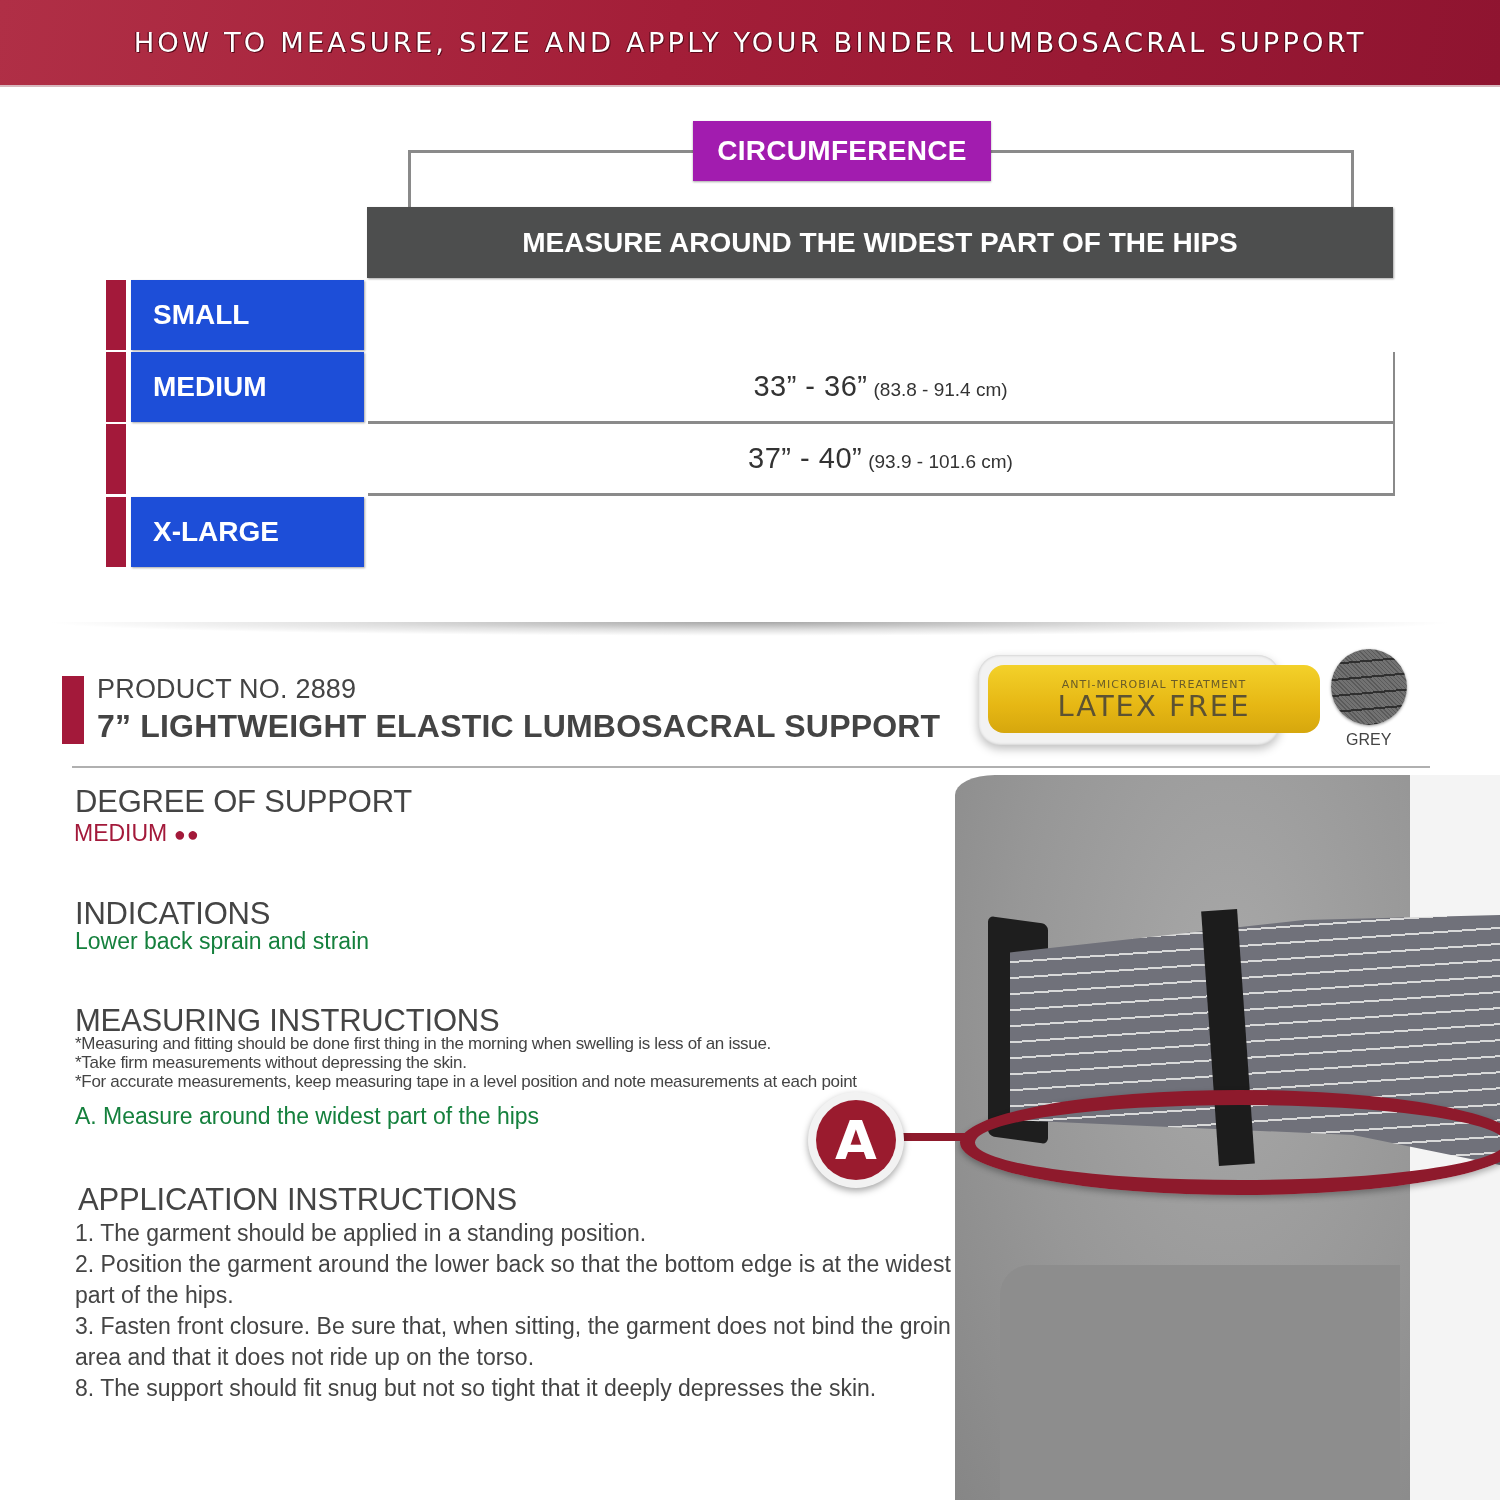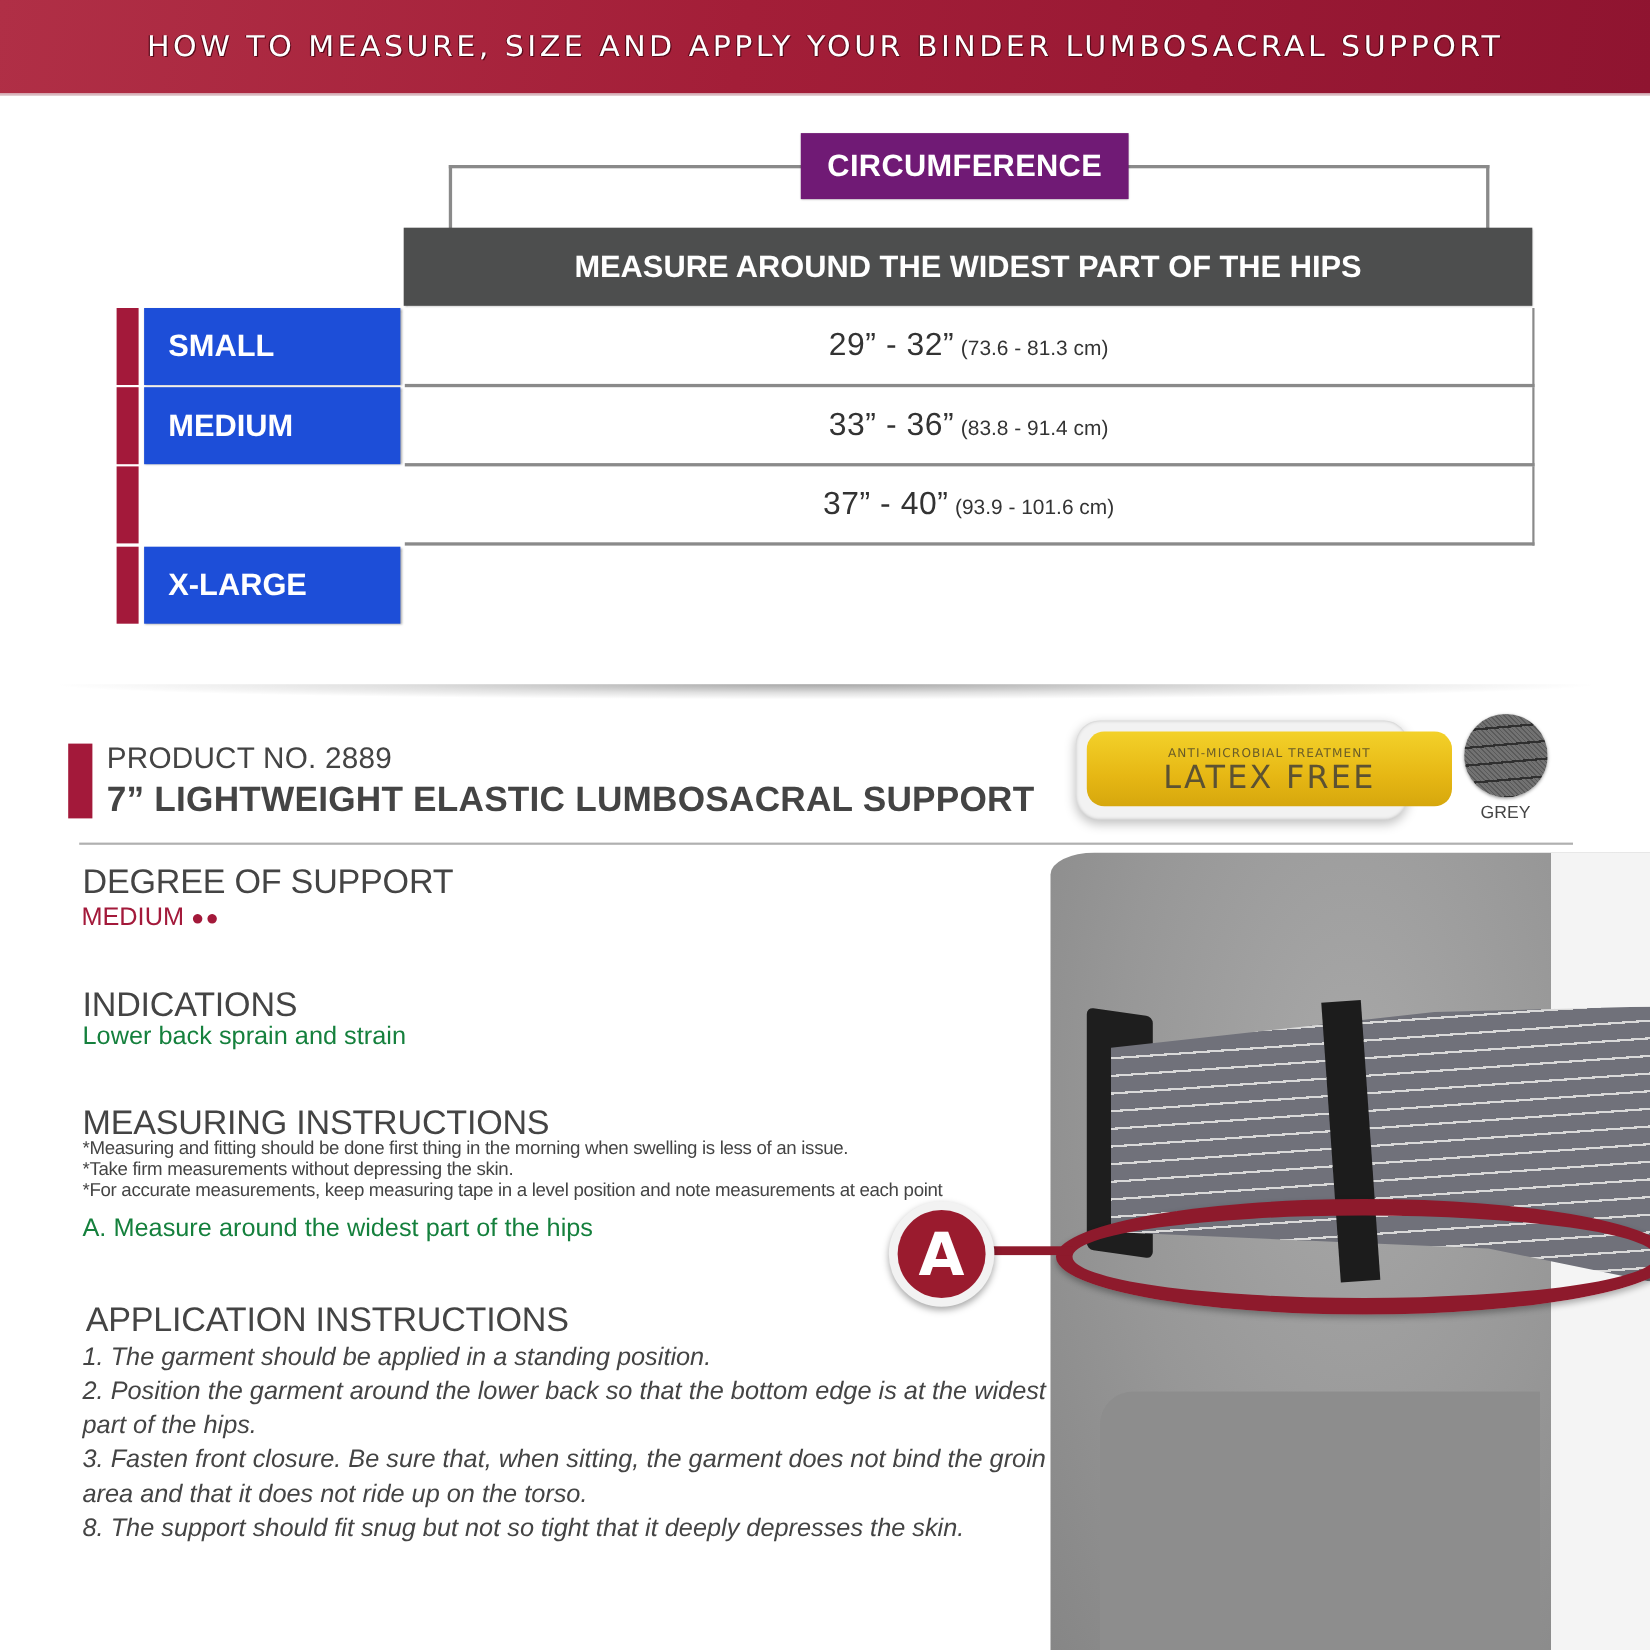--- a/index.html
+++ b/index.html
@@ -19,22 +19,22 @@
     text-shadow: 1px 1px 0 #5a0a1a, -1px 0 0 #5a0a1a;
     white-space: nowrap;
   }
 
   
   .bracket {
     position: absolute; left: 408px; top: 150px; width: 946px; height: 58px;
     border: 3px solid #8a8a8a; border-bottom: none;
   }
   .circ-box {
-    position: absolute; left: 728px; top: 121px; width: 298px; height: 60px;
-    background: #701a75; color: #fff; font-weight: bold; font-size: 28px;
+    position: absolute; left: 693px; top: 121px; width: 298px; height: 60px;
+    background: #a21caf; color: #fff; font-weight: bold; font-size: 28px;
     display: flex; align-items: center; justify-content: center;
     box-shadow: 0 1px 2px rgba(0,0,0,0.35); letter-spacing: 0.3px;
   }
   .col-header {
     position: absolute; left: 367px; top: 207px; width: 1026px; height: 71px;
     background: #4d4e4e; color: #fff; font-weight: bold; font-size: 28px;
     display: flex; align-items: center; justify-content: center;
     box-shadow: 1px 1px 2px rgba(0,0,0,0.35);
   }
   .size-row { position: absolute; left: 106px; width: 1290px; height: 70px; }
@@ -120,40 +120,36 @@
     background: #9a1b2e; color: #fff; font-size: 54px; font-weight: bold;
     display: flex; align-items: center; justify-content: center; font-family: "DejaVu Sans", sans-serif;
   }
 
   
   .h-section { position: absolute; left: 75px; font-size: 31px; color: #444; letter-spacing: -0.2px; white-space: nowrap; }
   .support-val { position: absolute; left: 74px; top: 820px; font-size: 23px; color: #a3193a; }
   .support-dots { color: #a3193a; font-size: 20px; letter-spacing: 1px; }
   .body-text { position: absolute; left: 75px; font-size: 23px; color: #15803d; white-space: nowrap; }
   .note { position: absolute; left: 75px; font-size: 17px; color: #444; white-space: nowrap; letter-spacing: -0.3px; }
-  .app-list { position: absolute; left: 75px; top: 1218px; width: 880px; font-size: 23px; color: #444; line-height: 31px; font-style: italic; }
+  .app-list { position: absolute; left: 75px; top: 1218px; width: 880px; font-size: 23px; color: #444; line-height: 31px; }
 </style>
 </head>
 <body>
 
 <div class="banner">
   <div class="banner-title">HOW TO MEASURE, SIZE AND APPLY YOUR BINDER LUMBOSACRAL SUPPORT</div>
 </div>
 
 <div class="bracket"></div>
 <div class="circ-box">CIRCUMFERENCE</div>
 <div class="col-header">MEASURE AROUND THE WIDEST PART OF THE HIPS</div>
 
 <div class="size-row" style="top:280px;">
   <div class="size-accent"></div>
   <div class="size-label">SMALL</div>
-  <div class="size-value">
-    <span class="size-in">29” - 32”</span>
-    <span class="size-cm">(73.6 - 81.3 cm)</span>
-  </div>
 </div>
 <div class="size-row" style="top:352px;">
   <div class="size-accent"></div>
   <div class="size-label">MEDIUM</div>
   <div class="size-value">
     <span class="size-in">33” - 36”</span>
     <span class="size-cm">(83.8 - 91.4 cm)</span>
   </div>
 </div>
 <div class="size-row" style="top:424px;">

